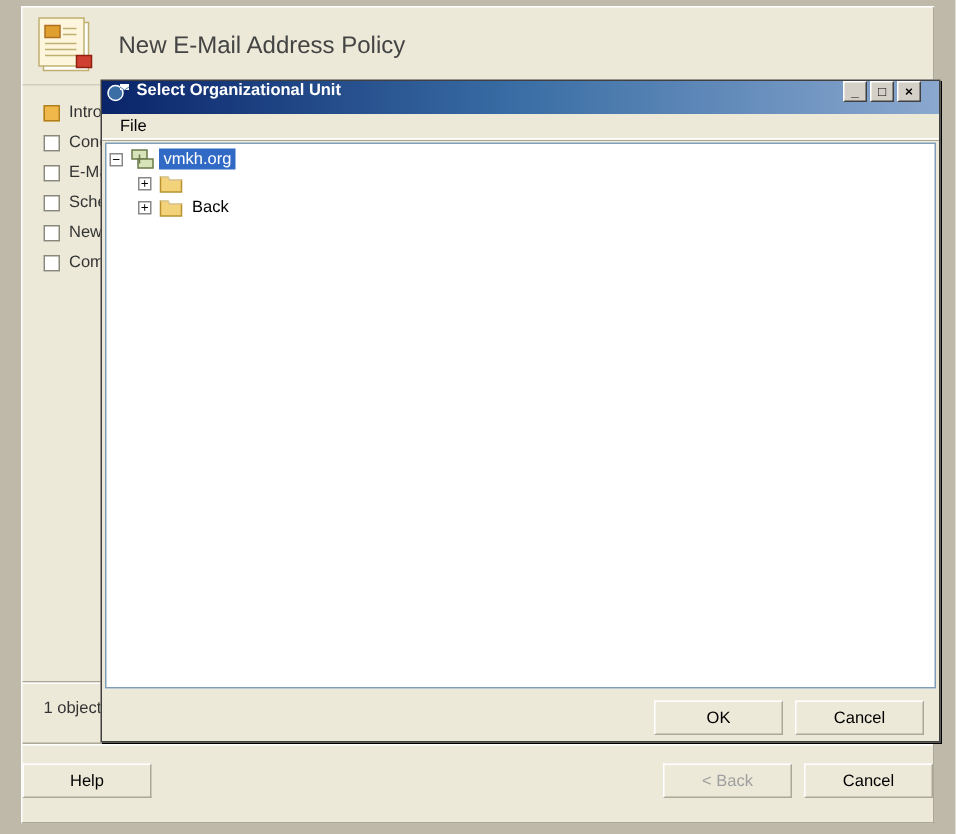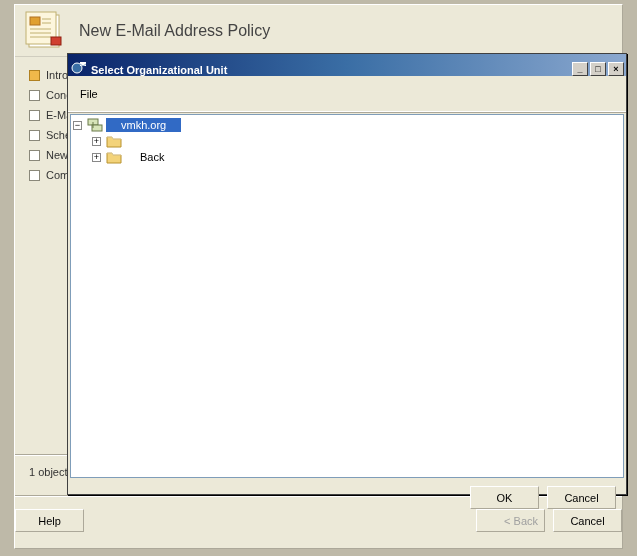--- a/index.html
+++ b/index.html
@@ -103,46 +103,46 @@
   }
   .wizard-sep { border-top: 1px solid #fff; box-shadow: 0 -1px 0 #aca899; }
   .wizard-buttons {
     display: flex;
     justify-content: flex-end;
     gap: 8px;
     padding: 12px 0;
   }
   .wizard-buttons .help-btn { margin-right: auto; }
   .wbtn {
-    width: 69px; height: 23px;
+    width: 86px; height: 23px;
     background: #ece9d8;
     border: 1px solid #aca899;
     border-top-color: #fff;
     border-left-color: #fff;
     font: inherit;
     text-align: center;
     line-height: 20px;
   }
-  .wbtn.disabled { color: #a0a0a0; text-align: right; }
+  .wbtn.disabled { color: #a0a0a0; }
 
   
   .modal {
     position: absolute;
     left: 67px; top: 53px;
     width: 560px; height: 442px;
     background: #ece9d8;
     border: 1px solid #404040;
     box-shadow: 1px 1px 0 #000;
   }
   .titlebar {
     height: 22px;
     background: linear-gradient(90deg, #0a246a 0%, #3a6ea5 50%, #8ba8cf 100%);
     display: flex;
-    align-items: flex-end;
-    padding: 0 2px 0 3px;
+    align-items: flex-start;
+    padding: 0 12px 0 3px;
     color: #fff;
     font-weight: bold;
   }
   .titlebar-icon { width: 16px; height: 16px; margin-right: 4px; }
   .tb-spacer { flex: 1; }
   .tb-btn {
     width: 16px; height: 14px;
     background: #d4d0c8;
     border: 1px solid #404040;
     border-top-color: #fff;
@@ -151,21 +151,21 @@
     display: flex;
     align-items: center;
     justify-content: center;
     color: #000;
     font-weight: bold;
     font-size: 9px;
     font-family: Marlett, 'MS Sans Serif', sans-serif;
     line-height: 1;
   }
   .menubar {
-    height: 36px;
+    height: 17px;
     display: flex;
     align-items: center;
     padding: 0 4px;
     border-bottom: 1px solid #fff;
     box-shadow: 0 1px 0 #aca899;
   }
   .menu-item { padding: 2px 8px; }
   .tree-pane {
     margin: 2px;
     height: 364px;
@@ -194,21 +194,21 @@
   }
   .indent { display: inline-block; width: 19px; }
   .node-icon {
     width: 16px; height: 16px;
     margin: 0 3px 0 2px;
     display: inline-flex;
     align-items: center;
     justify-content: center;
   }
   .folder-svg { width: 16px; height: 14px; }
-  .node-label { padding: 1px 15px; }
+  .node-label { padding: 1px 3px; }
   .node-label.selected {
     background: #316ac5;
     color: #fff;
   }
   .dlg-buttons {
     display: flex;
     justify-content: flex-end;
     gap: 8px;
     padding: 6px 10px 8px;
   }

